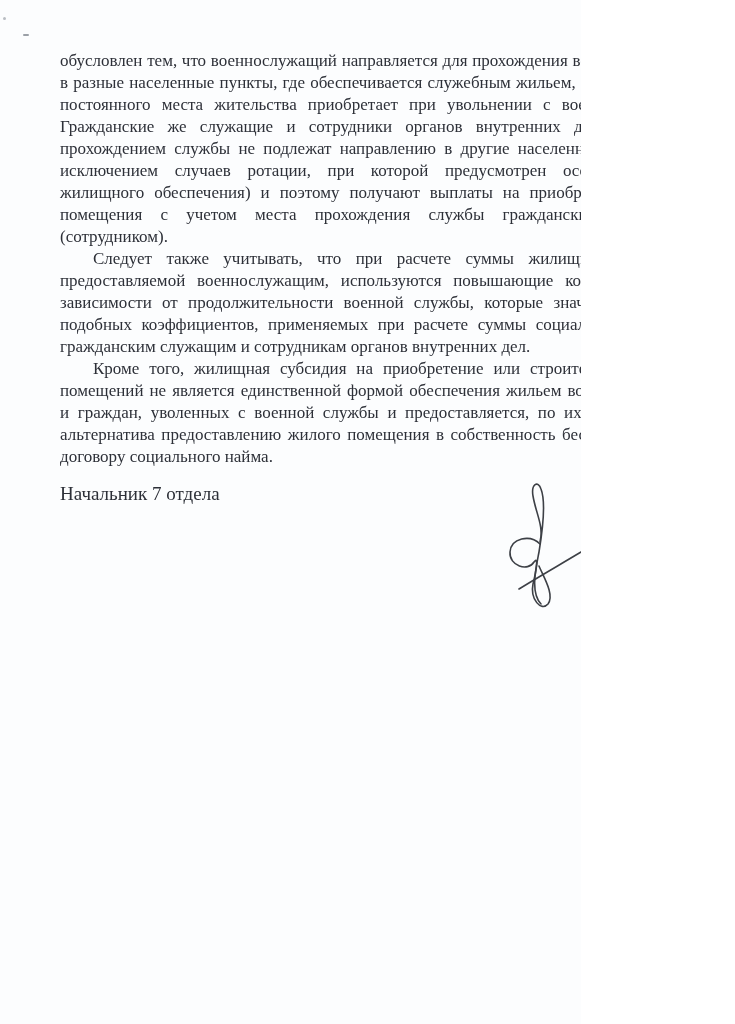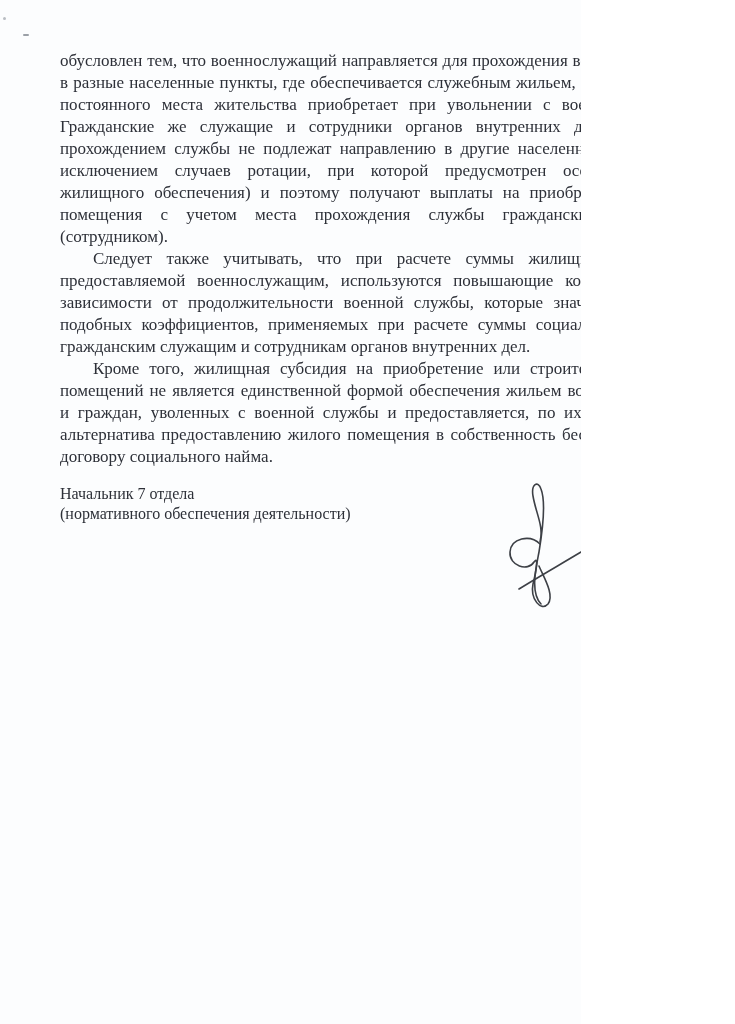--- a/index.html
+++ b/index.html
@@ -20,21 +20,21 @@
     left:60px; top:50px; width:633px;
     font-size:17px;
     line-height:22px;
     text-align:justify;
   }
   .para { margin:0; }
   .para.indented { text-indent:33px; }
   .sig-titles {
     position:absolute;
     left:60px; top:484px;
-    font-size:16px;
+    font-size:19px;
     line-height:20px;
     white-space:nowrap;
   }
   .signature-svg {
     position:absolute;
     left:492px; top:476px;
   }
   .signee {
     position:absolute;
     left:622px; top:535px;
@@ -64,21 +64,20 @@
   <span class="dash"></span>
 
   <div class="body-text">
     <p class="para">обусловлен тем, что военнослужащий направляется для прохождения военной службы в разные населенные пункты, где обеспечивается служебным жильем, а право выбора постоянного места жительства приобретает при увольнении с военной службы. Гражданские же служащие и сотрудники органов внутренних дел в связи с прохождением службы не подлежат направлению в другие населенные пункты (за исключением случаев ротации, при которой предусмотрен особый порядок жилищного обеспечения) и поэтому получают выплаты на приобретение жилого помещения с учетом места прохождения службы гражданским служащим (сотрудником).</p>
     <p class="para indented">Следует также учитывать, что при расчете суммы жилищной субсидии, предоставляемой военнослужащим, используются повышающие коэффициенты в зависимости от продолжительности военной службы, которые значительно выше подобных коэффициентов, применяемых при расчете суммы социальной выплаты гражданским служащим и сотрудникам органов внутренних дел.</p>
     <p class="para indented">Кроме того, жилищная субсидия на приобретение или строительство жилых помещений не является единственной формой обеспечения жильем военнослужащих и граждан, уволенных с военной службы и предоставляется, по их желанию, как альтернатива предоставлению жилого помещения в собственность бесплатно или по договору социального найма.</p>
   </div>
 
   <div class="sig-titles">
     <div>Начальник 7 отдела</div>
-    <div>(нормативного обеспечения деятельности)</div>
   </div>
 
   <svg class="signature-svg" width="108" height="145" viewBox="0 0 108 145">
     <g fill="none" stroke="#3d4046" stroke-width="1.6" stroke-linecap="round">
       <path d="M49,128 C38,116 44,92 47,76 C51,52 54,26 49,13 C46,4 39,8 41,20 C44,38 52,50 48,66"></path>
       <path d="M48,68 C38,58 19,62 18,76 C17,90 36,96 42,86 C47,79 44,96 41,108 C38,123 49,136 56,128 C63,119 51,100 47,90"></path>
       <path d="M27,113 C48,100 76,84 99,70"></path>
     </g>
   </svg>
 

